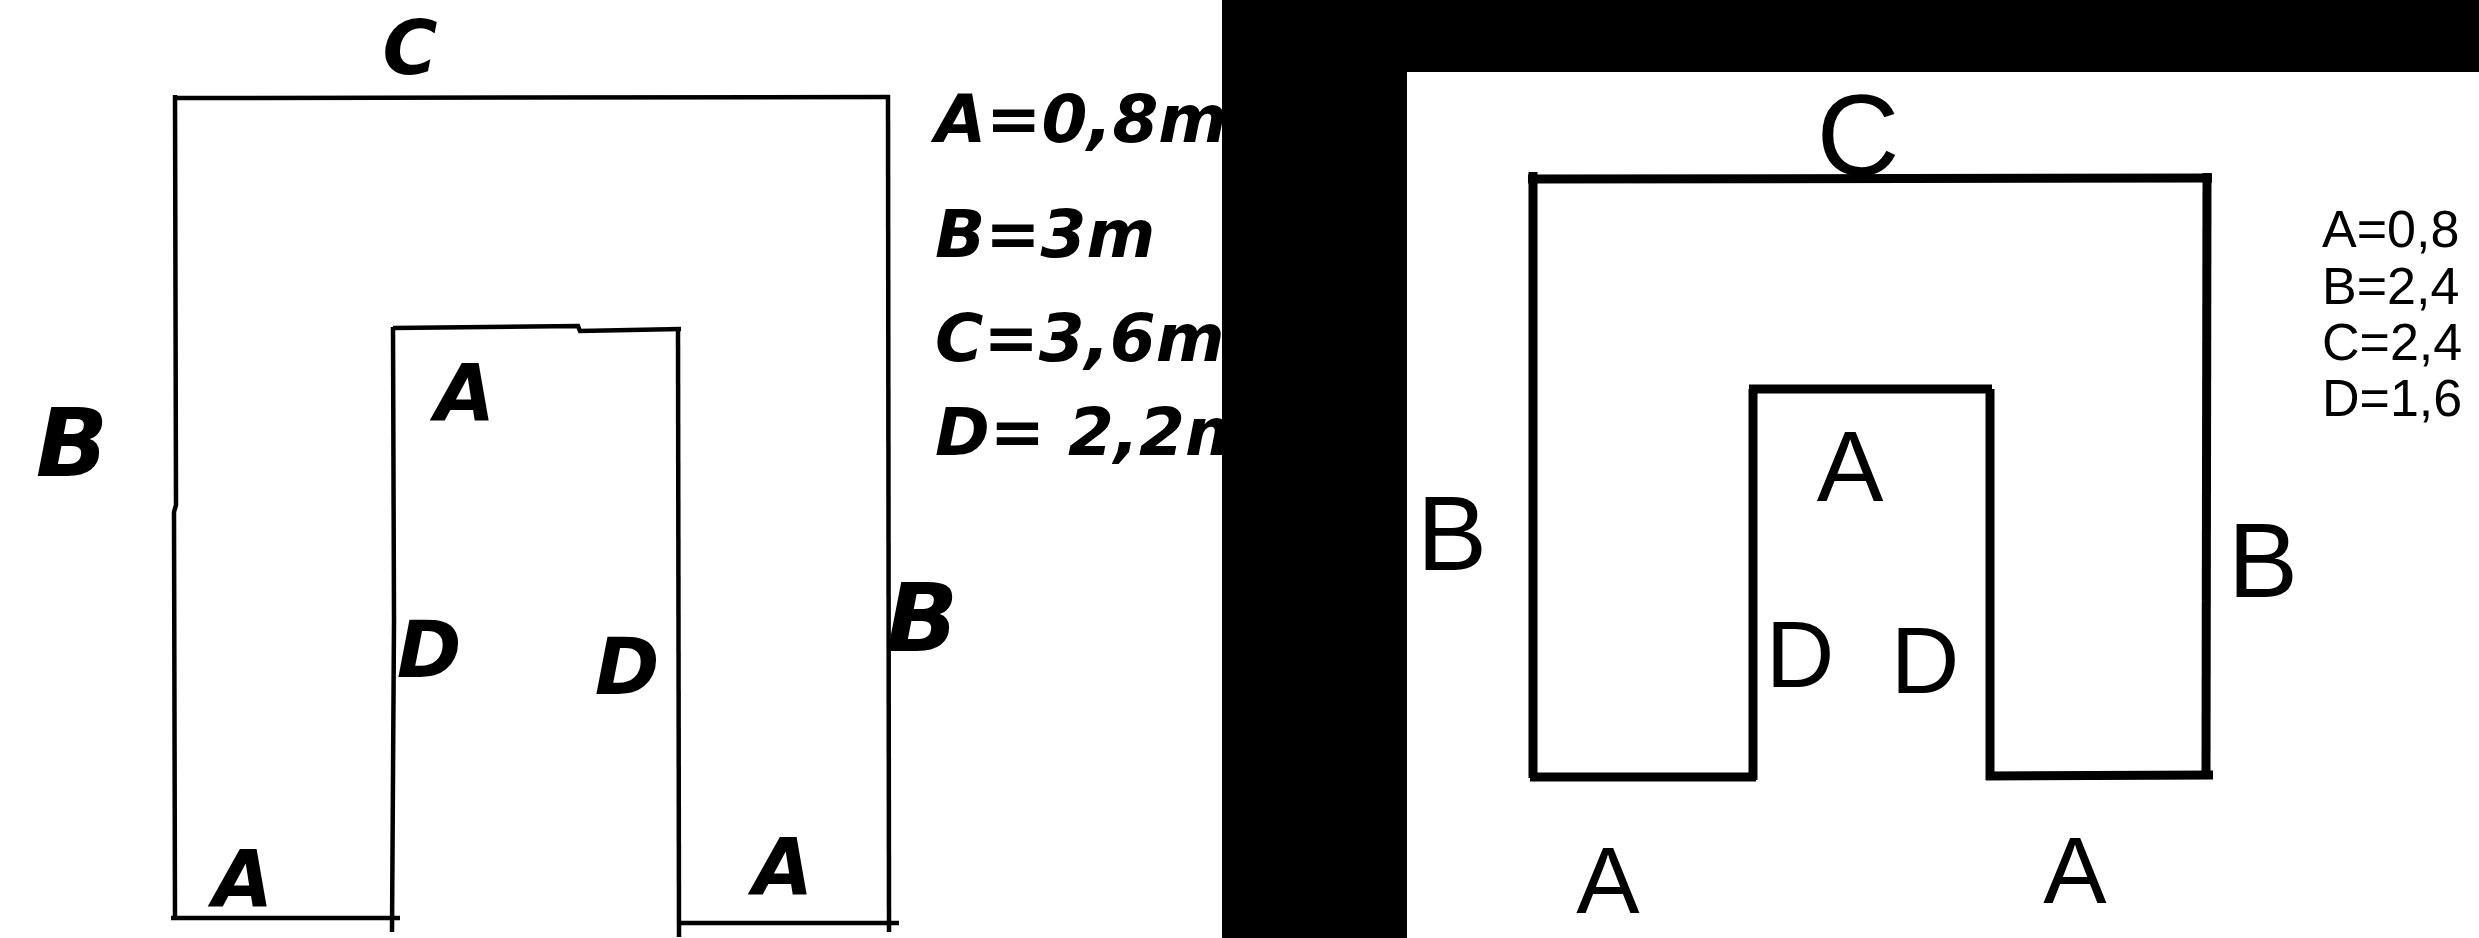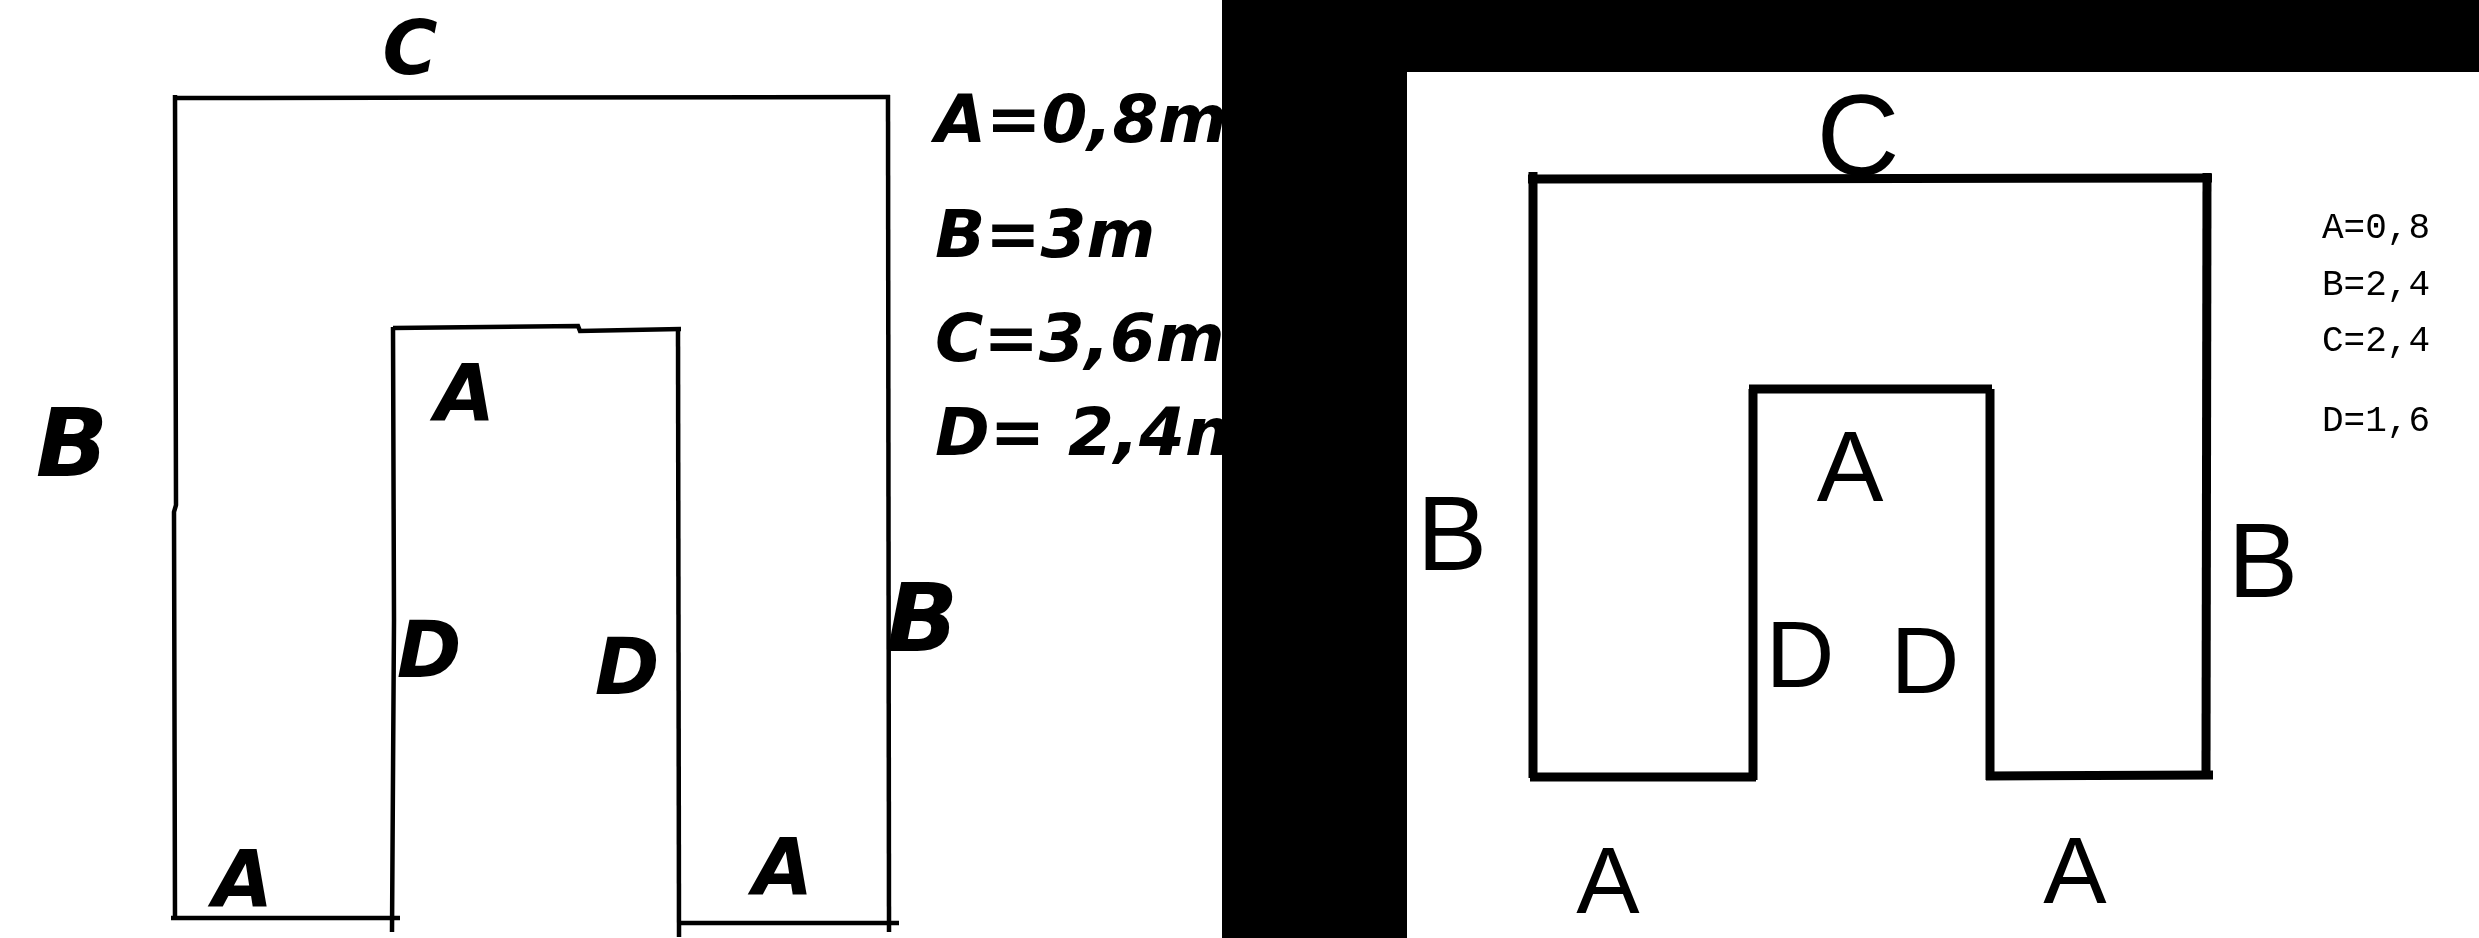--- a/index.html
+++ b/index.html
@@ -47,23 +47,23 @@
     transform: translate(-50%, -50%);
     font-family: "Liberation Sans", sans-serif;
     font-weight: 400;
     color: #000000;
     line-height: 1;
     white-space: nowrap;
   }
   .cl-meas {
     position: absolute;
     transform: translate(0, -50%);
-    font-family: Liberation Mono, monospace;
+    font-family: Liberation Sans, sans-serif;
     font-weight: 400;
-    font-size: 36px;
+    font-size: 52px;
     color: #000000;
     line-height: 1;
     white-space: nowrap;
   }
 
   svg { position: absolute; left: 0; top: 0; }
   .stroke-hd { stroke: #000000; stroke-width: 4.5; fill: none; stroke-linecap: butt; }
   .stroke-cl { stroke: #000000; stroke-width: 9;   fill: none; stroke-linecap: butt; }
 </style>
 </head>
@@ -94,21 +94,21 @@
     <div class="hd-label" style="left:465px; top:393px; font-size:78px;">A</div>
     <div class="hd-label" style="left:429px; top:650px; font-size:78px;">D</div>
     <div class="hd-label" style="left:627px; top:667px; font-size:78px;">D</div>
     <div class="hd-label" style="left:243px; top:879px; font-size:78px;">A</div>
     <div class="hd-label" style="left:783px; top:867px; font-size:78px;">A</div>
 
     <div>
       <div class="hd-meas" style="left:935px; top:120px;">A=0,8m</div>
       <div class="hd-meas" style="left:935px; top:235px;">B=3m</div>
       <div class="hd-meas" style="left:935px; top:339px;">C=3,6m</div>
-      <div class="hd-meas" style="left:935px; top:433px;">D= 2,4m</div>
+      <div class="hd-meas" style="left:935px; top:433px;">D= 2,2m</div>
     </div>
   </div>
 
   <div>
     <svg width="2479" height="938" viewBox="0 0 2479 938">
 
       <path class="stroke-cl" d="M1528,179 L2212,178"></path>
       <path class="stroke-cl" d="M1533,172 L1533,778"></path>
       <path class="stroke-cl" d="M2207,173 L2206,777"></path>
       <path class="stroke-cl" d="M1530,777 L1756,777"></path>
@@ -125,17 +125,17 @@
     <div class="cl-label" style="left:1850px; top:466px; font-size:100px;">A</div>
     <div class="cl-label" style="left:1800px; top:654px; font-size:95px;">D</div>
     <div class="cl-label" style="left:1925px; top:660px; font-size:95px;">D</div>
     <div class="cl-label" style="left:1608px; top:880px; font-size:95px;">A</div>
     <div class="cl-label" style="left:2075px; top:870px; font-size:95px;">A</div>
 
     <div>
       <div class="cl-meas" style="left:2322px; top:229px;">A=0,8</div>
       <div class="cl-meas" style="left:2322px; top:286px;">B=2,4</div>
       <div class="cl-meas" style="left:2322px; top:342px;">C=2,4</div>
-      <div class="cl-meas" style="left:2322px; top:422px;">D=1,6</div>
+      <div class="cl-meas" style="left:2322px; top:398px;">D=1,6</div>
     </div>
   </div>
 
 </div>
 
 </body></html>

